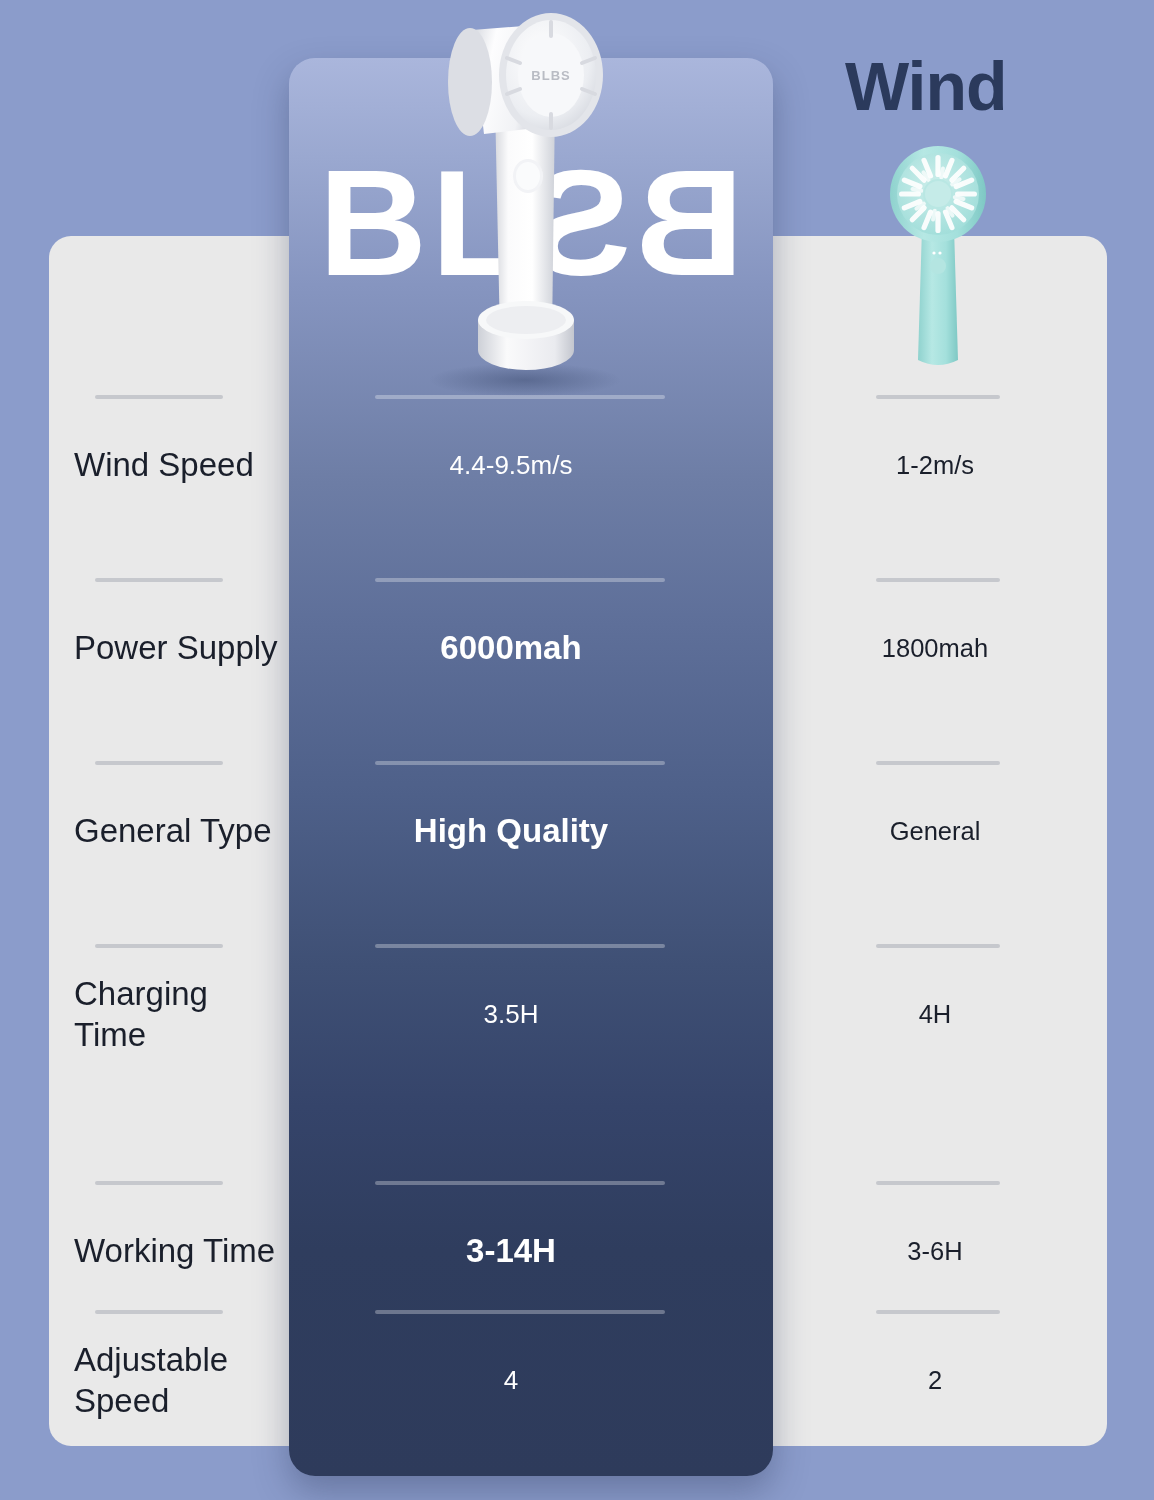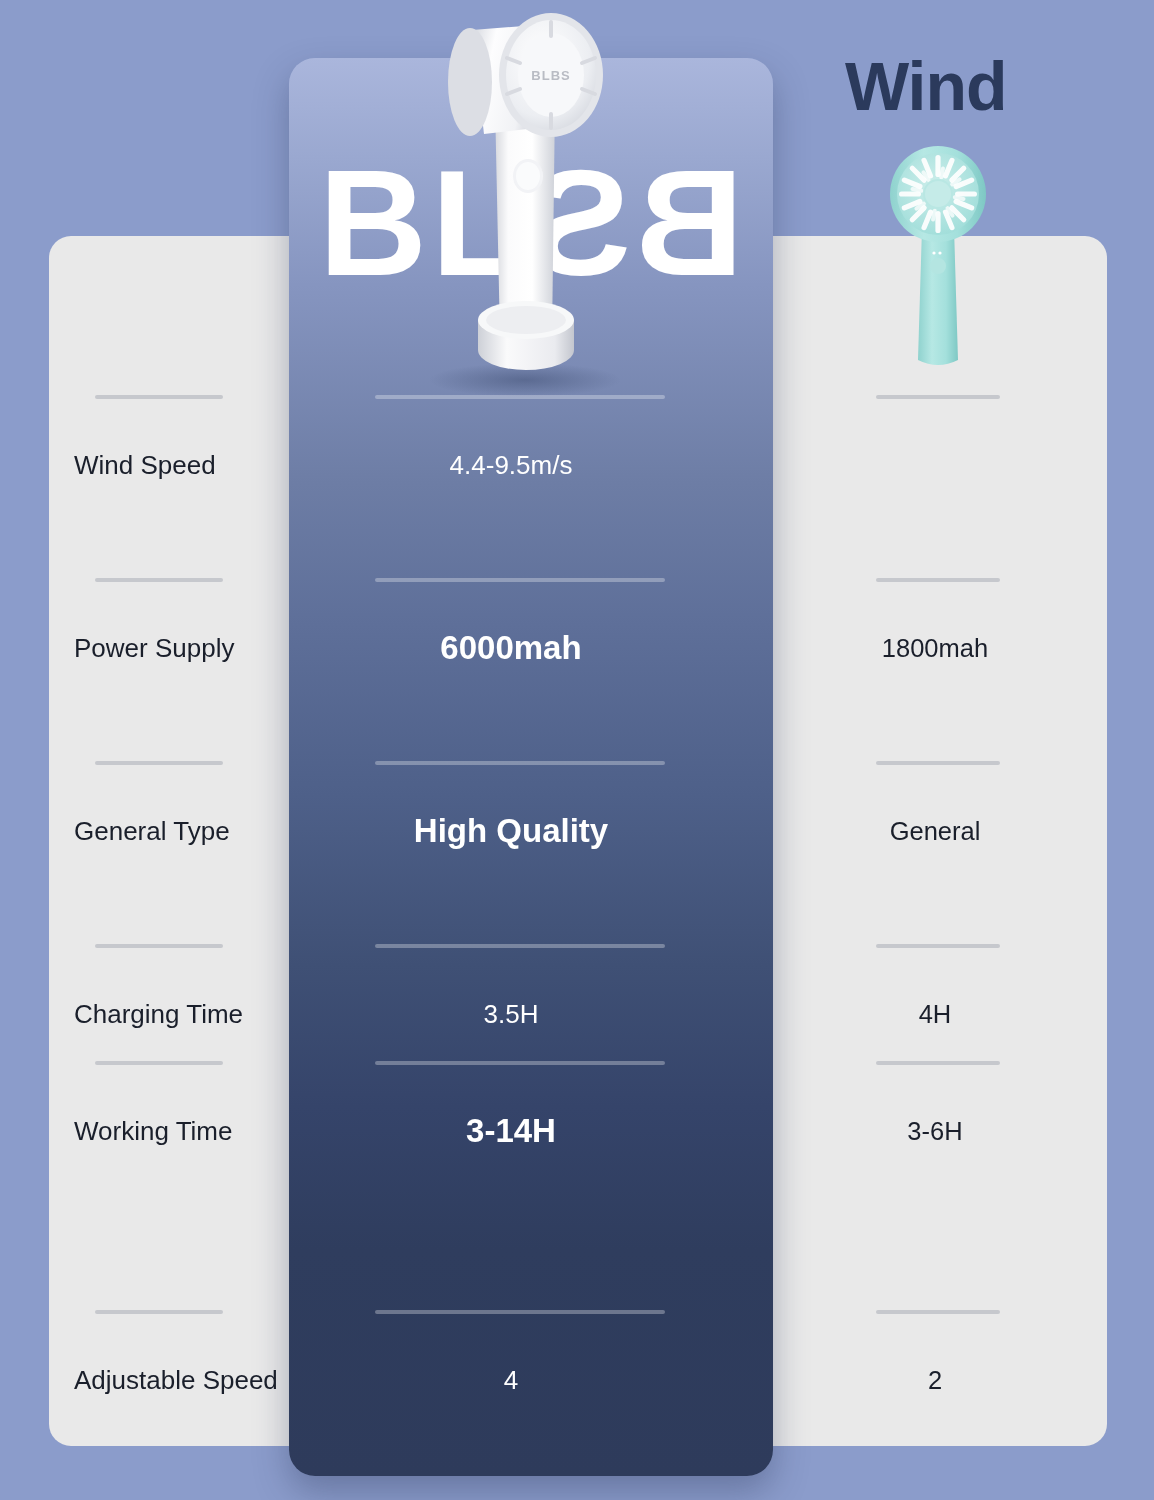--- a/index.html
+++ b/index.html
@@ -116,21 +116,21 @@
     position: absolute;
     top: 0;
     height: 166px;
     display: flex;
     align-items: center;
   }
   .cell-label {
     left: 74px;
     width: 210px;
     justify-content: flex-start;
-    font-size: 26px;
+    font-size: 33px;
     color: #1a1f2b;
     line-height: 1.25;
   }
   .cell-mid {
     left: 289px;
     width: 444px;
     justify-content: center;
     color: #ffffff;
     font-size: 26px;
   }
@@ -337,20 +337,21 @@
 
 <div class="other-title">Wind</div>
 
 <div class="rows" id="rows-root">
     <div class="row" style="top: 382px;">
       <div class="divider div-left" style="top: 13px;"></div>
       <div class="divider div-mid" style="top: 13px;"></div>
       <div class="divider div-right" style="top: 13px;"></div>
       <div class="cell cell-label">Wind Speed</div>
       <div class="cell cell-mid">4.4-9.5m/s</div>
+      <div class="cell cell-right">1-2m/s</div>
     </div>
     <div class="row" style="top: 565px;">
       <div class="divider div-left" style="top: 13px;"></div>
       <div class="divider div-mid" style="top: 13px;"></div>
       <div class="divider div-right" style="top: 13px;"></div>
       <div class="cell cell-label">Power Supply</div>
       <div class="cell cell-mid bold">6000mah</div>
       <div class="cell cell-right">1800mah</div>
     </div>
     <div class="row" style="top: 748px;">
@@ -362,21 +363,21 @@
       <div class="cell cell-mid bold">High Quality</div>
     </div>
     <div class="row" style="top: 931px;">
       <div class="divider div-left" style="top: 13px;"></div>
       <div class="divider div-mid" style="top: 13px;"></div>
       <div class="divider div-right" style="top: 13px;"></div>
       <div class="cell cell-label">Charging Time</div>
       <div class="cell cell-mid">3.5H</div>
       <div class="cell cell-right">4H</div>
     </div>
-    <div class="row" style="top: 1048px;">
+    <div class="row" style="top: 1168px;">
       <div class="divider div-left" style="top: 13px;"></div>
       <div class="divider div-mid" style="top: 13px;"></div>
       <div class="divider div-right" style="top: 13px;"></div>
       <div class="cell cell-label">Working Time</div>
       <div class="cell cell-mid bold">3-14H</div>
       <div class="cell cell-right">3-6H</div>
     </div>
     <div class="row" style="top: 1297px;">
       <div class="divider div-left" style="top: 13px;"></div>
       <div class="divider div-mid" style="top: 13px;"></div>

